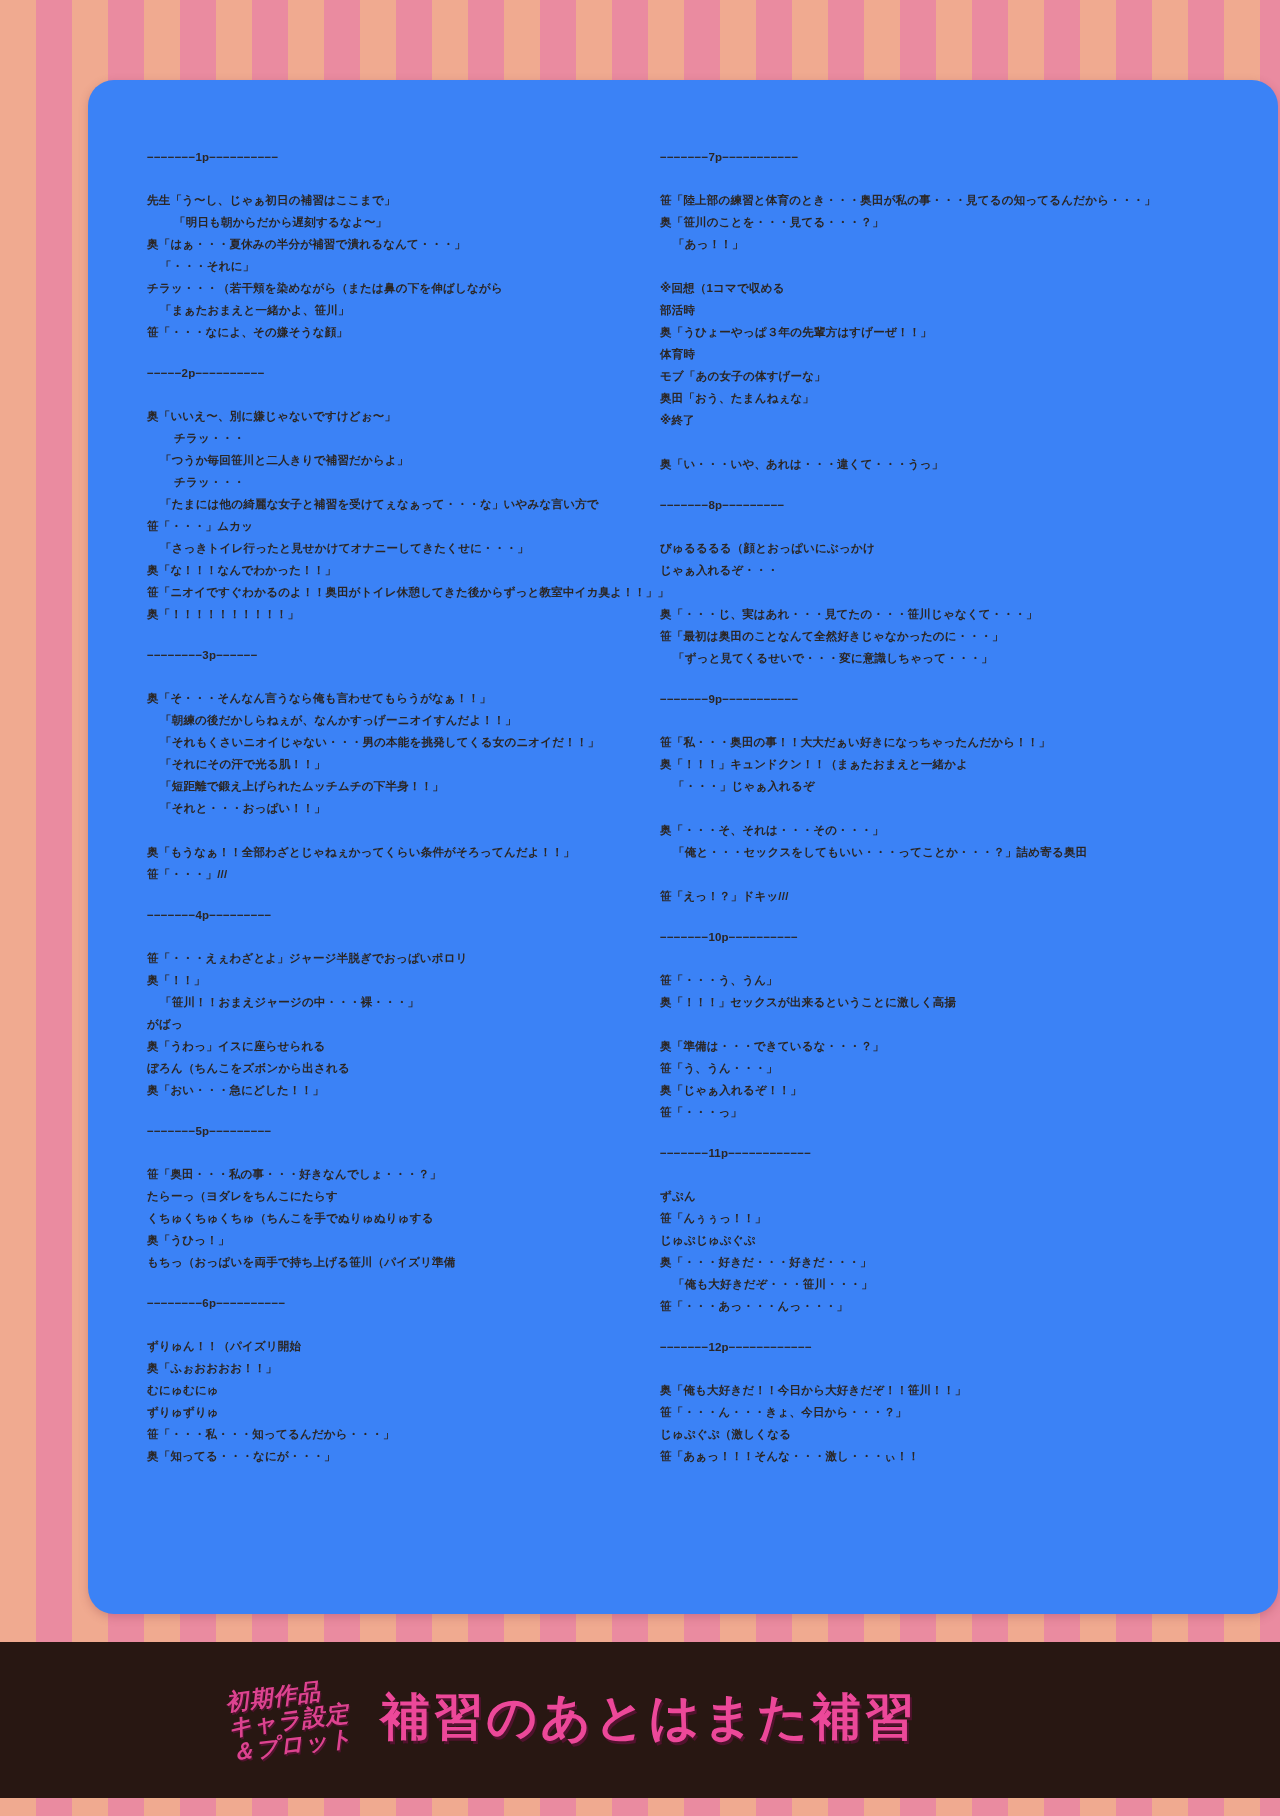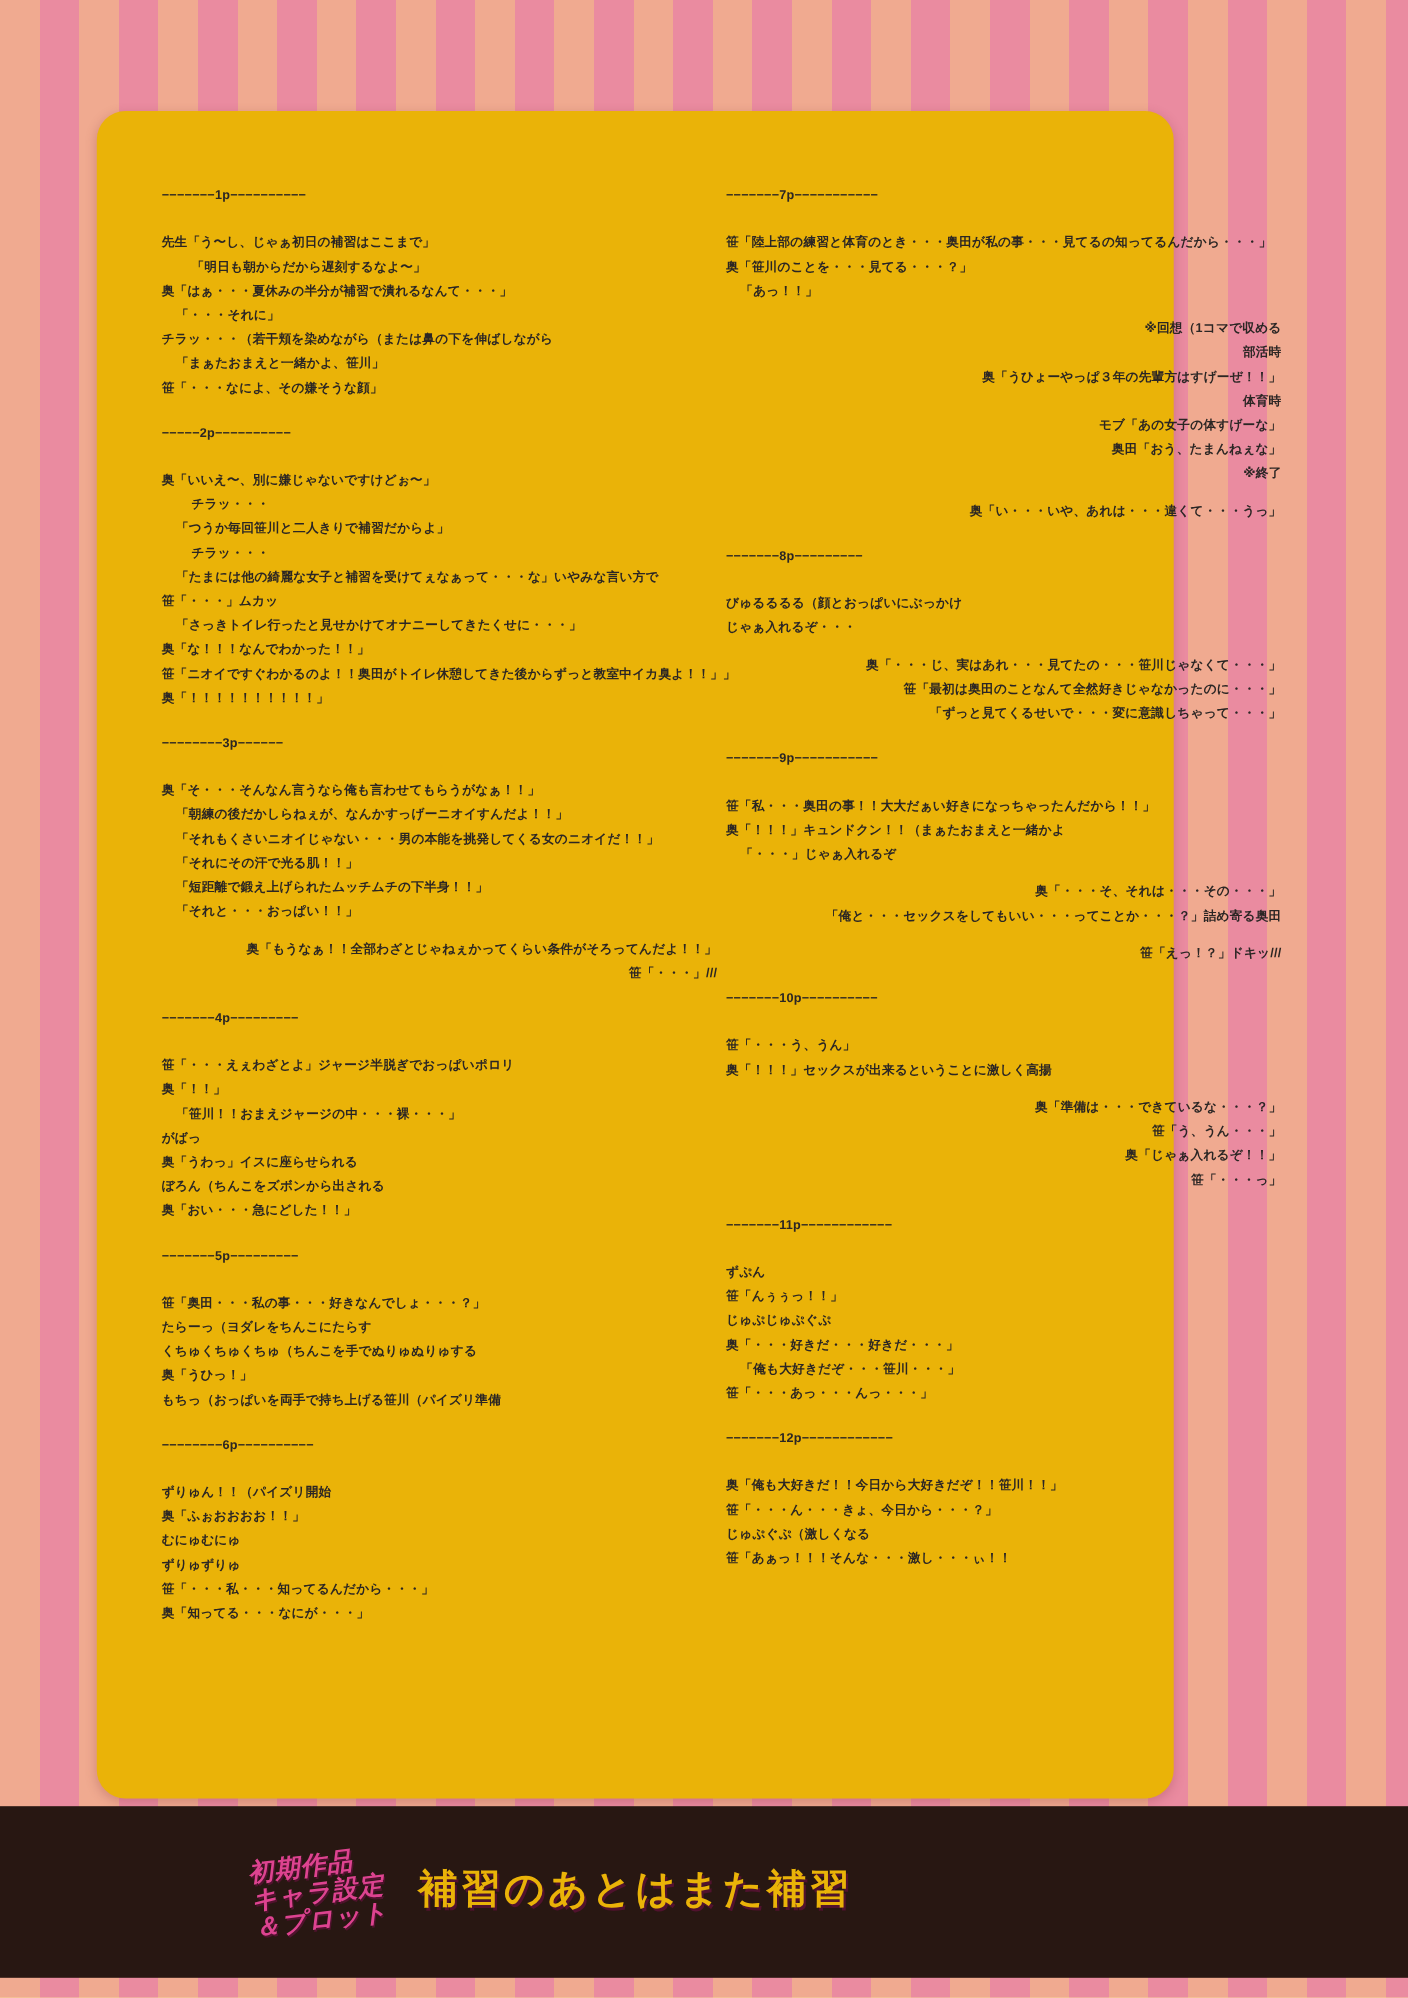--- a/index.html
+++ b/index.html
@@ -4,52 +4,52 @@
 <style>
   html, body { margin: 0; padding: 0; }
   body {
     width: 1280px; height: 1816px; position: relative; overflow: hidden;
     background: repeating-linear-gradient(to right,
       #f0aa90 0px,  #f0aa90 36px,
       #ea8ba0 36px, #ea8ba0 72px);
     font-family: "Liberation Sans", "DejaVu Sans", sans-serif;
   }
   .card {
-    position: absolute; left: 88px; top: 101px; width: 979px; height: 1534px;
-    background: #eab308; border-radius: 26px;
+    position: absolute; left: 88px; top: 80px; width: 1190px; height: 1534px;
+    background: #3b82f6; border-radius: 26px;
     box-shadow: 0 3px 10px rgba(120,40,50,0.25);
   }
   .col {
     position: absolute; top: 66px;
     color: #2b2624; font-weight: 700; font-size: 11.5px; line-height: 22px;
     letter-spacing: 0.2px; white-space: nowrap;
   }
   .col-left  { left: 59px;  width: 505px; }
   .col-right { left: 572px; width: 505px; }
   .sec-header { margin: 19px 0 21px 0; }
   .section:first-child .sec-header { margin-top: 0; }
-  .block + .block { margin-top: 12px; text-align: right; }
+  .block + .block { margin-top: 22px; }
   .line.indent-1 { padding-left: 13px; }
   .line.indent-2 { padding-left: 27px; }
   .banner {
     position: absolute; left: 0; top: 1642px; width: 1280px; height: 156px;
     background: #281712;
   }
   .banner-inner {
     position: absolute; left: 228px; top: 0; height: 100%;
     display: flex; align-items: center; gap: 30px;
   }
   .badge {
     transform: rotate(-7deg);
     color: #dd4390; font-size: 23px; font-weight: 800; font-style: italic;
     line-height: 25px; letter-spacing: 1px;
     text-shadow: 1px 2px 0 #51122e;
   }
   .banner-title {
-    color: #eab308; font-size: 36px; font-weight: 800; letter-spacing: 3px;
+    color: #ec4899; font-size: 50px; font-weight: 800; letter-spacing: 3px;
     text-shadow: 2px 3px 0 #51122e;
     padding-bottom: 6px;
   }
 </style>
 </head>
 <body>
 
 <div class="card">
   <div class="col col-left">
       <div class="section">

